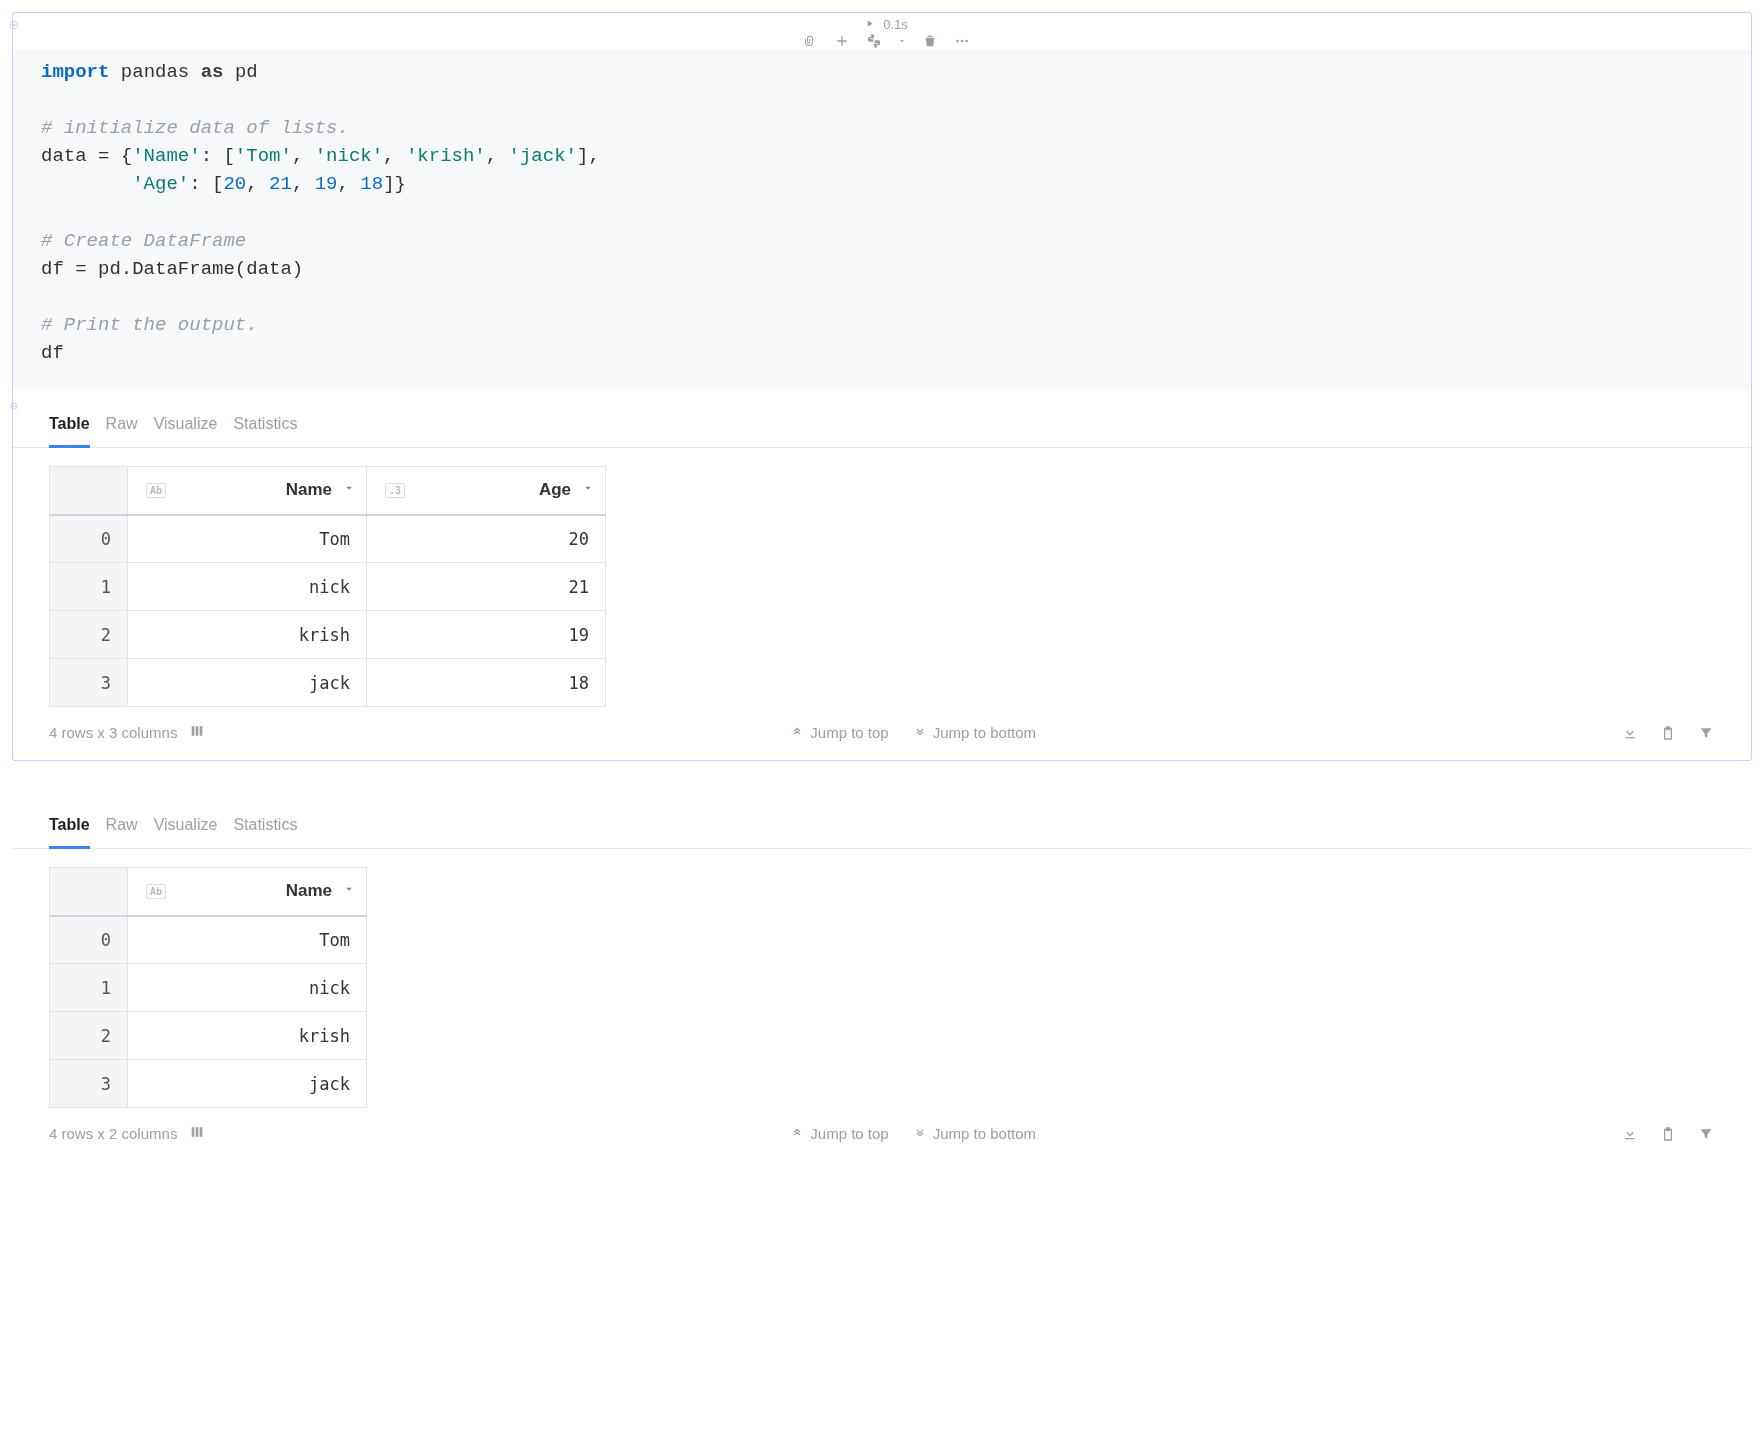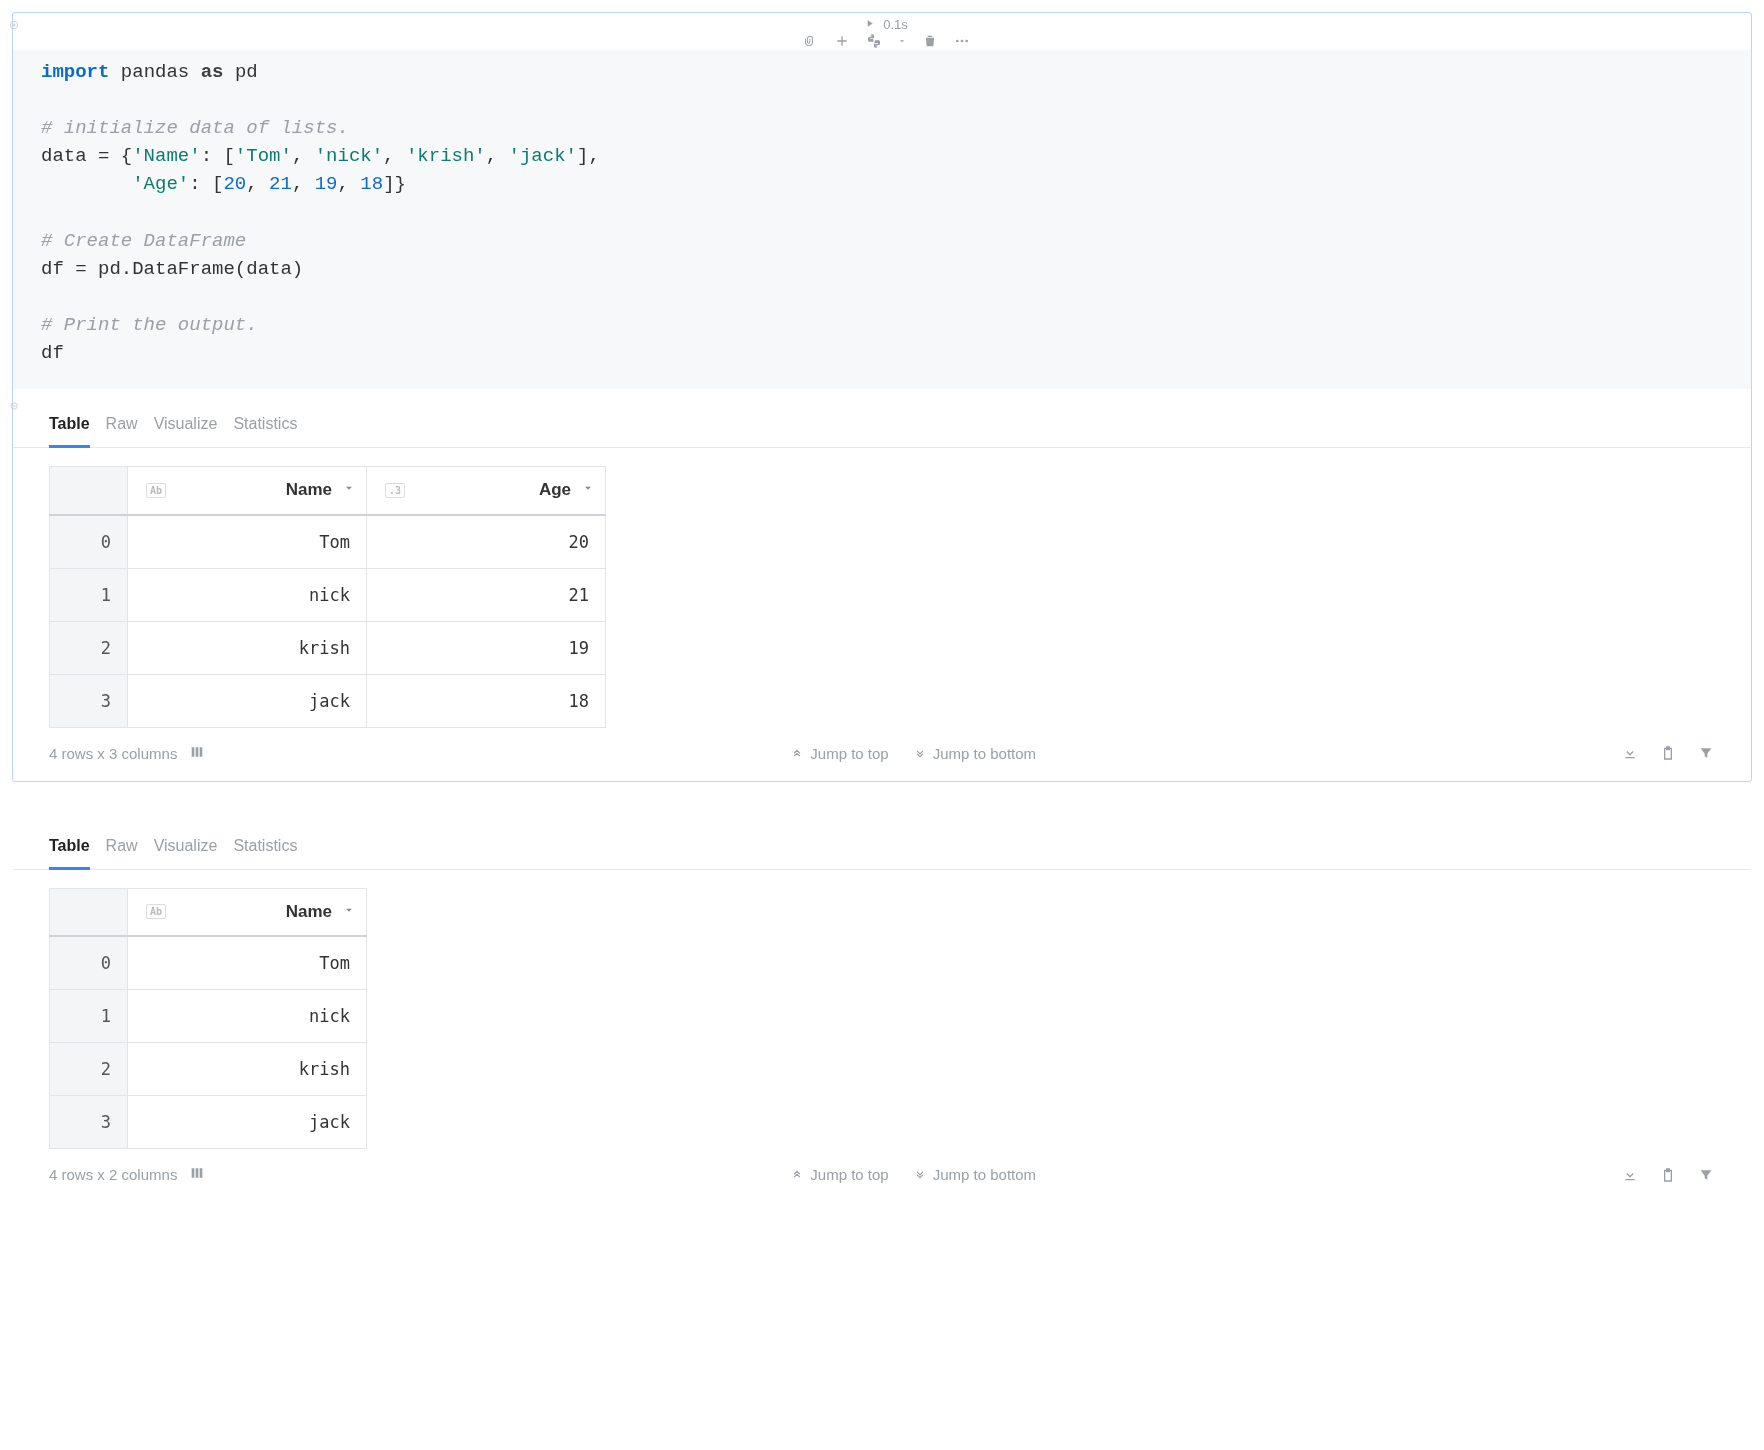--- a/index.html
+++ b/index.html
@@ -28,30 +28,30 @@
 .tabs { display:flex; gap: 16px; padding: 20px 0 0 36px; border-bottom: 1px solid #e6e8eb; }
 .tab { padding: 6px 0 14px 0; font-size: 16px; color:#9aa0a6; cursor:pointer; position:relative; }
 .tab.active { color:#222; font-weight:600; }
 .tab.active::after { content:""; position:absolute; left:0; right:0; bottom:-1px; height:3px; background:#3b82f6; }
 .table-wrap { padding: 18px 36px 0 36px; }
 table.df { border-collapse: collapse; font-family: "SFMono-Regular", Menlo, Consolas, monospace; font-size: 17px; }
 table.df th, table.df td { border: 1px solid #e2e4e8; height: 48px; }
 table.df thead th { background:#fff; border-bottom: 2px solid #cfd2d7; font-weight:600; font-family: -apple-system, sans-serif; }
 table.df thead th.idx-th { background:#f4f5f7; width:78px; }
 table.df tbody th.idx { background:#f4f5f7; width:78px; text-align:right; padding: 0 16px; color:#555; font-weight:400; font-family: "SFMono-Regular", Menlo, Consolas, monospace; }
-table.df td { text-align:right; padding: 16px 16px; background:#fff; }
+table.df td { text-align:right; padding: 8px 16px; background:#fff; }
 .col-hd { display:flex; align-items:center; justify-content:space-between; padding:0 10px 0 10px; width:238px; }
 .col-hd .typetag { font-size:10px; color:#bbb; border:1px solid #ddd; padding:1px 3px; border-radius:2px; font-family: monospace; margin-left: 8px; }
 .col-hd .colname { flex:1; text-align:right; padding-right:10px; font-size:17px; }
 .col-hd .chev svg { width:14px; height:14px; fill:#888; }
 .table-footer { display:flex; align-items:center; justify-content:space-between; padding: 16px 36px 0 36px; color:#9aa0a6; font-size:15px; }
 .tf-left { display:flex; align-items:center; gap:12px; }
 .tf-left svg, .tf-right svg { width:16px; height:16px; fill:#9aa0a6; }
 .tf-center { display:flex; align-items:center; gap:24px; }
-.jump { display:flex; align-items:flex-end; gap:6px; cursor:pointer; }
+.jump { display:flex; align-items:center; gap:6px; cursor:pointer; }
 .jump svg { width:14px; height:14px; fill:#9aa0a6; }
 .tf-right { display:flex; align-items:center; gap:20px; }
 </style>
 </head>
 <body>
 
 <div class="notebook">
 
   <div class="cell">
 

